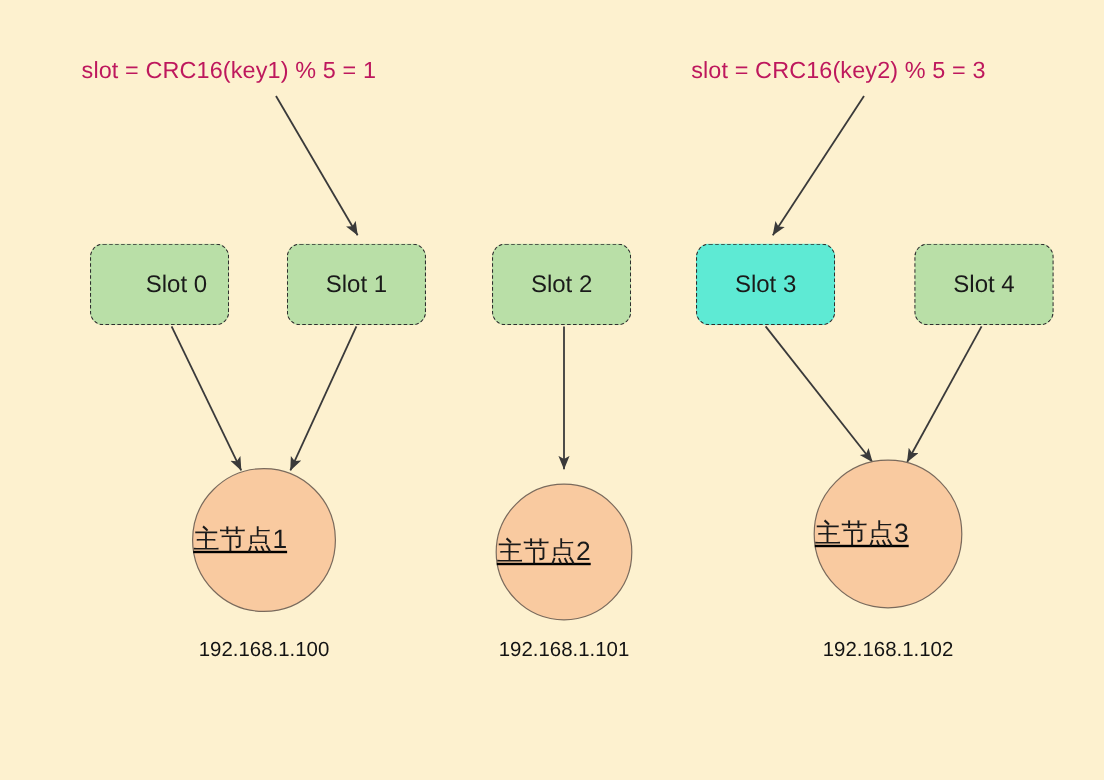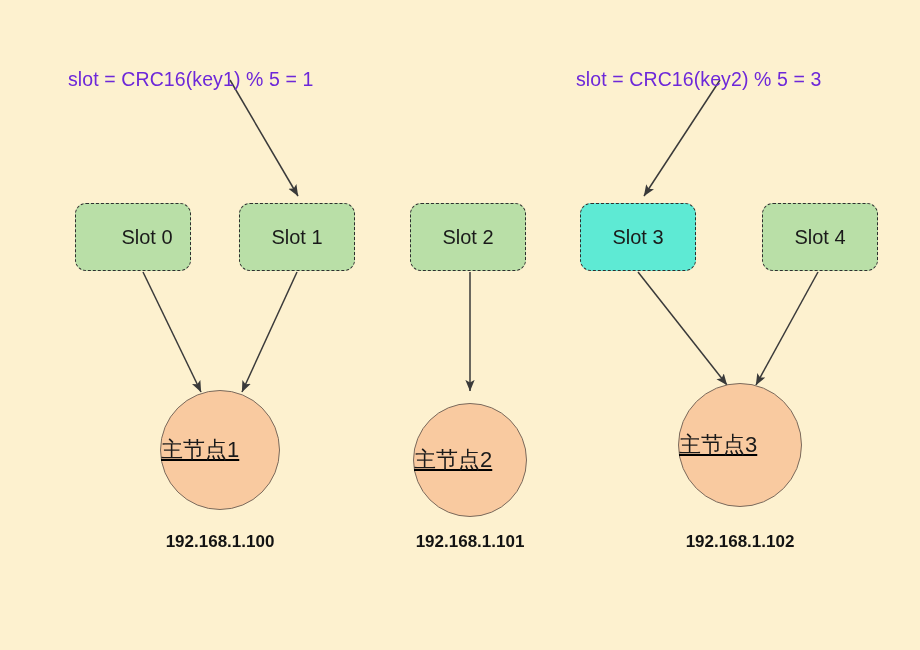--- a/index.html
+++ b/index.html
@@ -23,24 +23,23 @@
     position: absolute;
     left: 0;
     top: 0;
     width: 920px;
     height: 650px;
     pointer-events: none;
   }
   .formula {
     position: absolute;
     font-size: 19.5px;
-    color: #6d28d9;
+    color: #be185d;
     white-space: nowrap;
     letter-spacing: 0.1px;
-    margin-top: 20px;
   }
   .slot-box {
     position: absolute;
     width: 116px;
     height: 68px;
     box-sizing: border-box;
     background: #b9dfa7;
     border: 1.6px dashed #2f2f2f;
     border-radius: 11px;
     display: flex;
@@ -64,21 +63,21 @@
     text-decoration: underline;
   }
   .node-label {
     font-size: 22px;
     color: #1a1a1a;
     line-height: 1;
   }
   .ip-label {
     position: absolute;
     font-size: 17px;
-    font-weight: bold;
+    font-weight: normal;
     color: #131313;
     white-space: nowrap;
     text-align: right;
     transform: translateX(-50%);
   }
 </style>
 </head>
 <body style="background: rgb(253, 241, 207);">
 
 <div id="canvas" style="background: rgb(253, 241, 207);">

